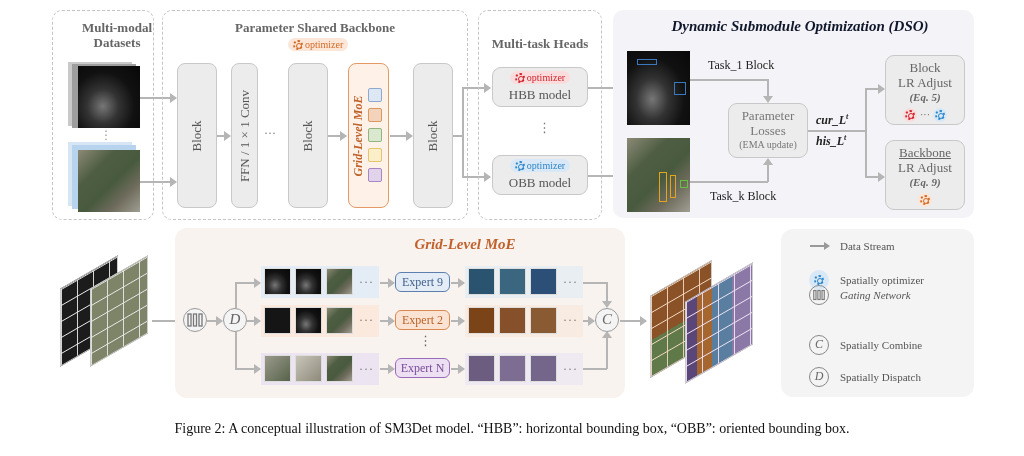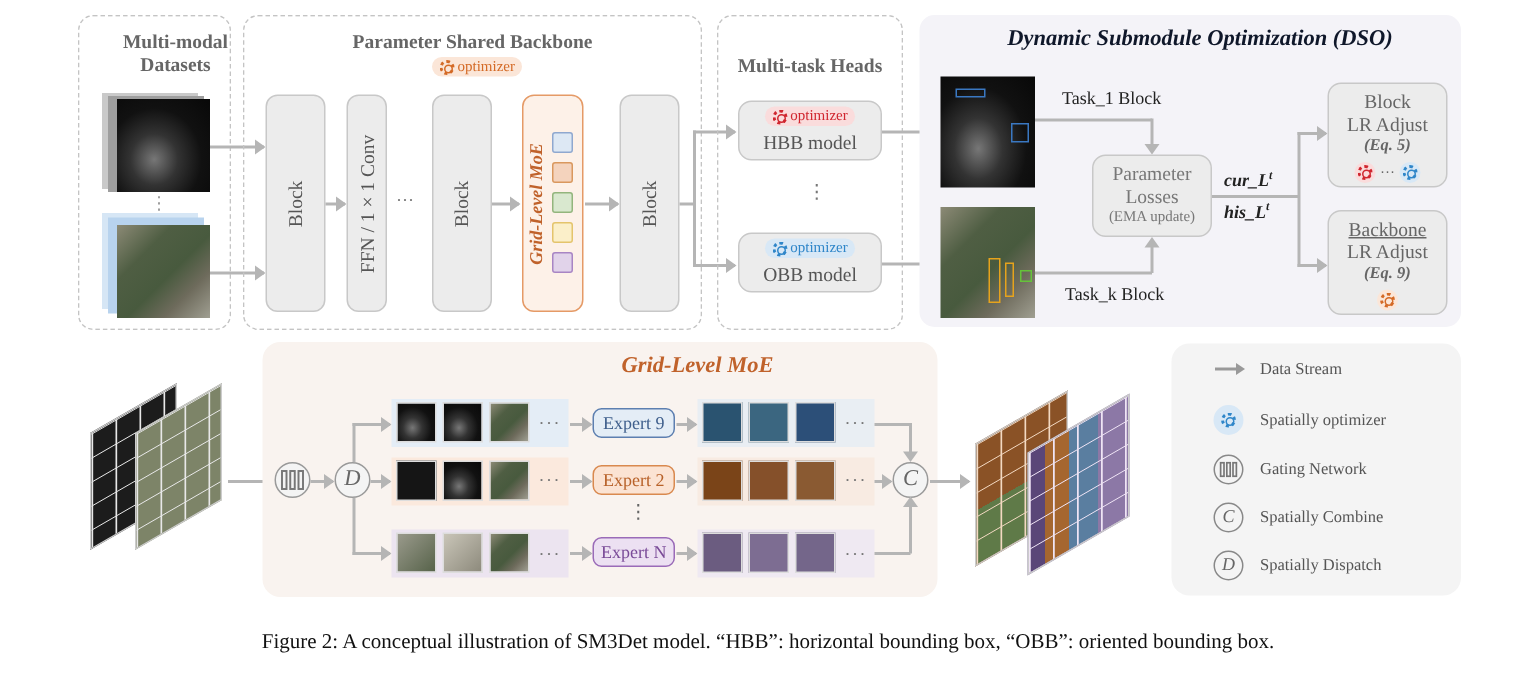--- a/index.html
+++ b/index.html
@@ -259,21 +259,21 @@
   <span>Data Stream</span>
 </div>
 <div class="legend-row" style="top:270px;">
   <span class="legend-ico">
       <span class="gear-dot" style="background:#d8e8f6;color:#2f86c9;width:20px;height:20px;">
         <span class="gear" style="left:5px;top:5px;"></span>
       </span>
     </span>
   <span>Spatially optimizer</span>
 </div>
-<div class="legend-row" style="top:303px;">
+<div class="legend-row" style="top:285px;font-style:italic;">
   <span class="legend-ico">
       <span style="display:inline-block;width:20px;height:20px;border-radius:50%;border:1.5px solid #888;text-align:center;">
     <svg width="14" height="12" viewBox="0 0 18 16" style="margin-top:3px;">
           <rect x="2" y="2" width="3" height="12" fill="none" stroke="#777" stroke-width="1.5"></rect>
           <rect x="7.5" y="2" width="3" height="12" fill="none" stroke="#777" stroke-width="1.5"></rect>
           <rect x="13" y="2" width="3" height="12" fill="none" stroke="#777" stroke-width="1.5"></rect>
         </svg>
   </span>
     </span>
   <span>Gating Network</span>

